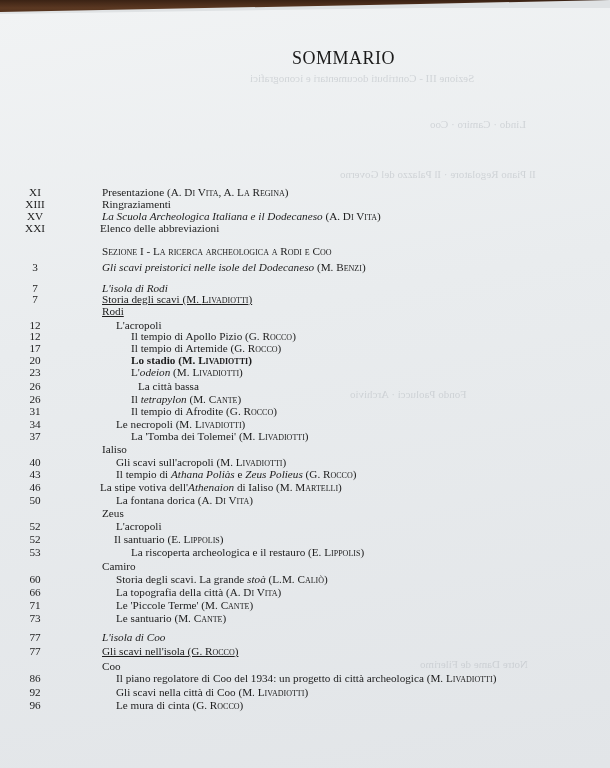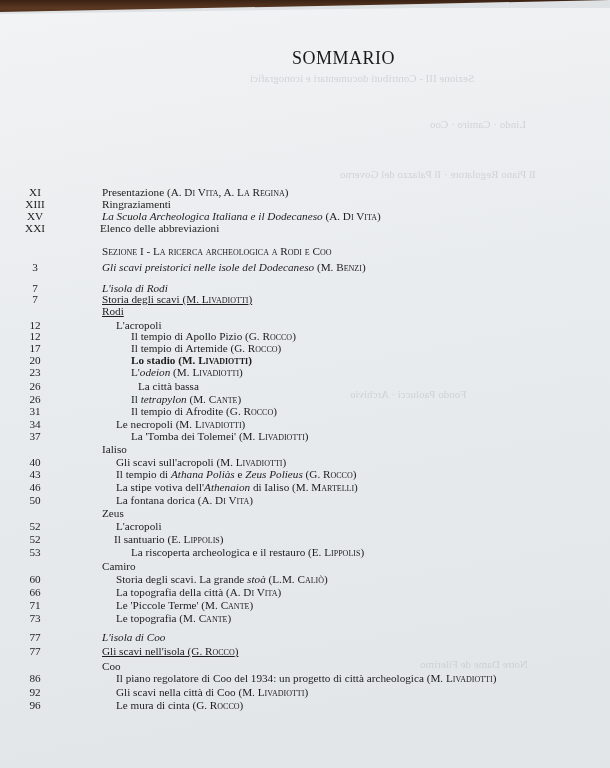--- a/index.html
+++ b/index.html
@@ -136,21 +136,21 @@
     <div class="row" style="top: 456px;">
       <span class="num">40</span>
       <span class="txt" style="left: 116px;"><span>Gli scavi sull'acropoli (M. </span><span class="sc">Livadiotti</span><span>)</span></span>
     </div>
     <div class="row" style="top: 468px;">
       <span class="num">43</span>
       <span class="txt" style="left: 116px;"><span>Il tempio di </span><span class="it">Athana Poliàs</span><span> e </span><span class="it">Zeus Polieus</span><span> (G. </span><span class="sc">Rocco</span><span>)</span></span>
     </div>
     <div class="row" style="top: 481px;">
       <span class="num">46</span>
-      <span class="txt" style="left: 116px;"><span>La stipe votiva dell'</span><span class="it">Athenaion</span><span> di Ialiso (M. </span><span class="sc">Martelli</span><span>)</span></span>
+      <span class="txt" style="left: 100px;"><span>La stipe votiva dell'</span><span class="it">Athenaion</span><span> di Ialiso (M. </span><span class="sc">Martelli</span><span>)</span></span>
     </div>
     <div class="row" style="top: 494px;">
       <span class="num">50</span>
       <span class="txt" style="left: 116px;"><span>La fontana dorica (A. </span><span class="sc">Di Vita</span><span>)</span></span>
     </div>
     <div class="row" style="top: 507px;">
       <span class="num"></span>
       <span class="txt" style="left: 102px;"><span>Zeus</span></span>
     </div>
     <div class="row" style="top: 520px;">
@@ -176,21 +176,21 @@
     <div class="row" style="top: 586px;">
       <span class="num">66</span>
       <span class="txt" style="left: 116px;"><span>La topografia della città (A. </span><span class="sc">Di Vita</span><span>)</span></span>
     </div>
     <div class="row" style="top: 599px;">
       <span class="num">71</span>
       <span class="txt" style="left: 116px;"><span>Le 'Piccole Terme' (M. </span><span class="sc">Cante</span><span>)</span></span>
     </div>
     <div class="row" style="top: 612px;">
       <span class="num">73</span>
-      <span class="txt" style="left: 116px;"><span>Le topografia (M. </span><span class="sc">Cante</span><span>)</span></span>
+      <span class="txt" style="left: 116px;"><span>Le santuario (M. </span><span class="sc">Cante</span><span>)</span></span>
     </div>
     <div class="row" style="top: 631px;">
       <span class="num">77</span>
       <span class="txt" style="left: 102px;"><span class="it">L'isola di Coo</span></span>
     </div>
     <div class="row" style="top: 645px;">
       <span class="num">77</span>
       <span class="txt" style="left: 102px; text-decoration: underline;"><span>Gli scavi nell'isola (G. </span><span class="sc">Rocco</span><span>)</span></span>
     </div>
     <div class="row" style="top: 660px;">

